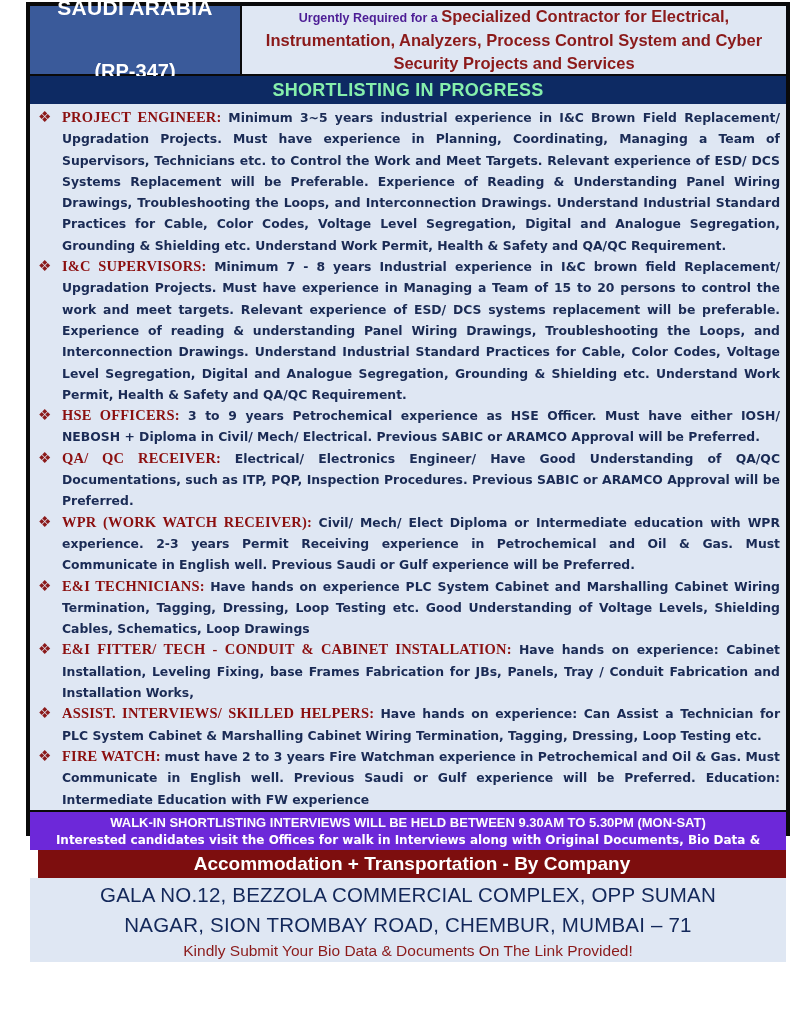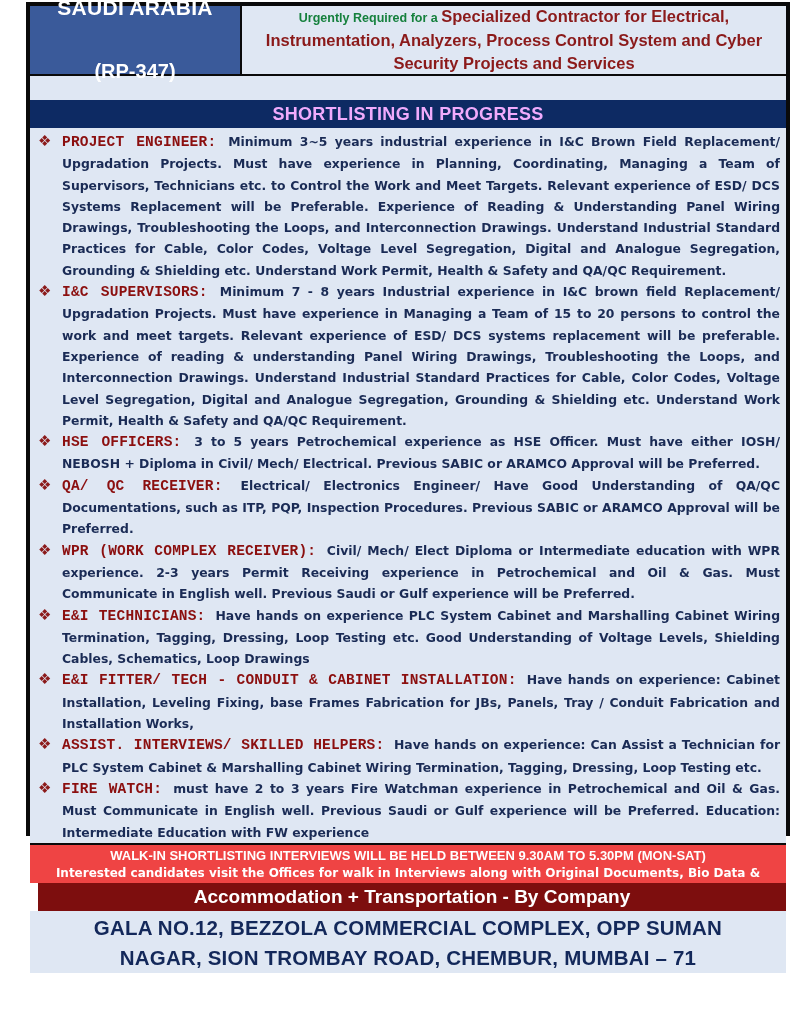--- a/index.html
+++ b/index.html
@@ -21,60 +21,59 @@
       font-family: "Liberation Sans", sans-serif; font-weight: bold;
     }
     .header-left .country { font-size: 21px; letter-spacing: 0.3px; line-height: 26px; }
     .header-left .ref { font-size: 20px; line-height: 28px; margin-top: 36px; }
     .header-right {
       flex: 1; background: #dfe7f3; text-align: center;
       display: flex; align-items: center; justify-content: center; padding: 0 6px;
       line-height: 22px;
     }
     .header-right .headline { font-weight: bold; color: #8b1a1a; font-size: 16.5px; }
-    .header-right .lead { font-weight: bold; color: #15803d; font-size: 12.5px; }
+    .header-right .lead { font-weight: bold; color: #4c1d95; font-size: 12.5px; }
 
     .banner {
-      background: #0d2a63; color: #f0abfc; text-align: center;
+      background: #0d2a63; color: #86efac; text-align: center;
       font-weight: bold; font-size: 18px; height: 28px; line-height: 28px;
       letter-spacing: 0.3px;
-      margin-top: 24px;
     }
 
     
     .jobs { flex: 1; padding: 3px 6px 0 6px; background: #dfe7f3; }
     .job {
       font-family: "DejaVu Sans", sans-serif;
       font-size: 12.4px; line-height: 21.3px; font-weight: bold; color: #1a2b55;
       text-align: justify; padding-left: 26px; position: relative;
     }
     .job .bullet {
       position: absolute; left: 2px; top: 0; color: #8b1a1a; font-size: 15px; line-height: 21px;
     }
     .job .title {
-      color: #8b0f0f; font-family: Liberation Mono, monospace; font-weight: bold;
+      color: #8b0f0f; font-family: Liberation Serif, serif; font-weight: bold;
       font-size: 14.5px; letter-spacing: 0.2px;
     }
 
     .walkin {
-      background: #ef4444; color: #ffffff; text-align: center;
+      background: #6d28d9; color: #ffffff; text-align: center;
       border-top: 2px solid #0a0a0a; height: 40px; padding-top: 2px;
     }
     .walkin .line1 { font-weight: bold; font-size: 13px; line-height: 18px; }
     .walkin .line2 { font-family: "DejaVu Sans", sans-serif; font-weight: bold; font-size: 12px; line-height: 16px; }
 
     .benefits {
       background: #7d0e0e; color: #ffffff; text-align: center;
       font-weight: bold; font-size: 19px; height: 28px; line-height: 28px; margin-left: 8px;
     }
 
     .address {
       background: #dfe7f3; text-align: center; padding-top: 2px; height: 86px;
     }
-    .address .addr { color: #13285a; font-weight: bold; font-size: 20.5px; line-height: 30px; letter-spacing: 0.2px; }
+    .address .addr { color: #13285a; font-weight: normal; font-size: 20.5px; line-height: 30px; letter-spacing: 0.2px; }
     .address .cta { color: #8b1a1a; font-size: 15.5px; line-height: 22px; }
   </style>
 </head>
 <body>
 
 <div class="poster">
 
   <div class="header">
     <div class="header-left">
       <div class="country">SAUDI ARABIA</div>
@@ -96,30 +95,30 @@
     <span class="desc">Minimum 3~5 years industrial experience in I&amp;C Brown Field Replacement/ Upgradation Projects. Must have experience in Planning, Coordinating, Managing a Team of Supervisors, Technicians etc. to Control the Work and Meet Targets. Relevant experience of ESD/ DCS Systems Replacement will be Preferable. Experience of Reading &amp; Understanding Panel Wiring Drawings, Troubleshooting the Loops, and Interconnection Drawings. Understand Industrial Standard Practices for Cable, Color Codes, Voltage Level Segregation, Digital and Analogue Segregation, Grounding &amp; Shielding etc. Understand Work Permit, Health &amp; Safety and QA/QC Requirement.</span>
   </div>
       <div class="job">
     <span class="bullet">❖</span>
     <span class="title">I&amp;C SUPERVISORS: </span>
     <span class="desc">Minimum 7 - 8 years Industrial experience in I&amp;C brown field Replacement/ Upgradation Projects. Must have experience in Managing a Team of 15 to 20 persons to control the work and meet targets. Relevant experience of ESD/ DCS systems replacement will be preferable. Experience of reading &amp; understanding Panel Wiring Drawings, Troubleshooting the Loops, and Interconnection Drawings. Understand Industrial Standard Practices for Cable, Color Codes, Voltage Level Segregation, Digital and Analogue Segregation, Grounding &amp; Shielding etc. Understand Work Permit, Health &amp; Safety and QA/QC Requirement.</span>
   </div>
       <div class="job">
     <span class="bullet">❖</span>
     <span class="title">HSE OFFICERS: </span>
-    <span class="desc">3 to 5 years Petrochemical experience as HSE Officer. Must have either IOSH/ NEBOSH + Diploma in Civil/ Mech/ Electrical. Previous SABIC or ARAMCO Approval will be Preferred.</span>
+    <span class="desc">3 to 9 years Petrochemical experience as HSE Officer. Must have either IOSH/ NEBOSH + Diploma in Civil/ Mech/ Electrical. Previous SABIC or ARAMCO Approval will be Preferred.</span>
   </div>
       <div class="job">
     <span class="bullet">❖</span>
     <span class="title">QA/ QC RECEIVER: </span>
     <span class="desc">Electrical/ Electronics Engineer/ Have Good Understanding of QA/QC Documentations, such as ITP, PQP, Inspection Procedures. Previous SABIC or ARAMCO Approval will be Preferred.</span>
   </div>
       <div class="job">
     <span class="bullet">❖</span>
-    <span class="title">WPR (WORK COMPLEX RECEIVER): </span>
+    <span class="title">WPR (WORK WATCH RECEIVER): </span>
     <span class="desc">Civil/ Mech/ Elect Diploma or Intermediate education with WPR experience. 2-3 years Permit Receiving experience in Petrochemical and Oil &amp; Gas. Must Communicate in English well. Previous Saudi or Gulf experience will be Preferred.</span>
   </div>
       <div class="job">
     <span class="bullet">❖</span>
     <span class="title">E&amp;I TECHNICIANS: </span>
     <span class="desc">Have hands on experience PLC System Cabinet and Marshalling Cabinet Wiring Termination, Tagging, Dressing, Loop Testing etc. Good Understanding of Voltage Levels, Shielding Cables, Schematics, Loop Drawings</span>
   </div>
       <div class="job">
     <span class="bullet">❖</span>
     <span class="title">E&amp;I FITTER/ TECH - CONDUIT &amp; CABINET INSTALLATION: </span>
@@ -140,14 +139,15 @@
   <div class="walkin">
     <div class="line1">WALK-IN SHORTLISTING INTERVIEWS WILL BE HELD BETWEEN 9.30AM TO 5.30PM (MON-SAT)</div>
     <div class="line2">Interested candidates visit the Offices for walk in Interviews along with Original Documents, Bio Data &amp; Passport.</div>
   </div>
 
   <div class="benefits">Accommodation + Transportation - By Company</div>
 
   <div class="address">
     <div class="addr">GALA NO.12, BEZZOLA COMMERCIAL COMPLEX, OPP SUMAN</div>
     <div class="addr">NAGAR, SION TROMBAY ROAD, CHEMBUR, MUMBAI – 71</div>
+    <div class="cta">Kindly Submit Your Bio Data &amp; Documents On The Link Provided!</div>
   </div>
 </div>
 
 </body></html>

